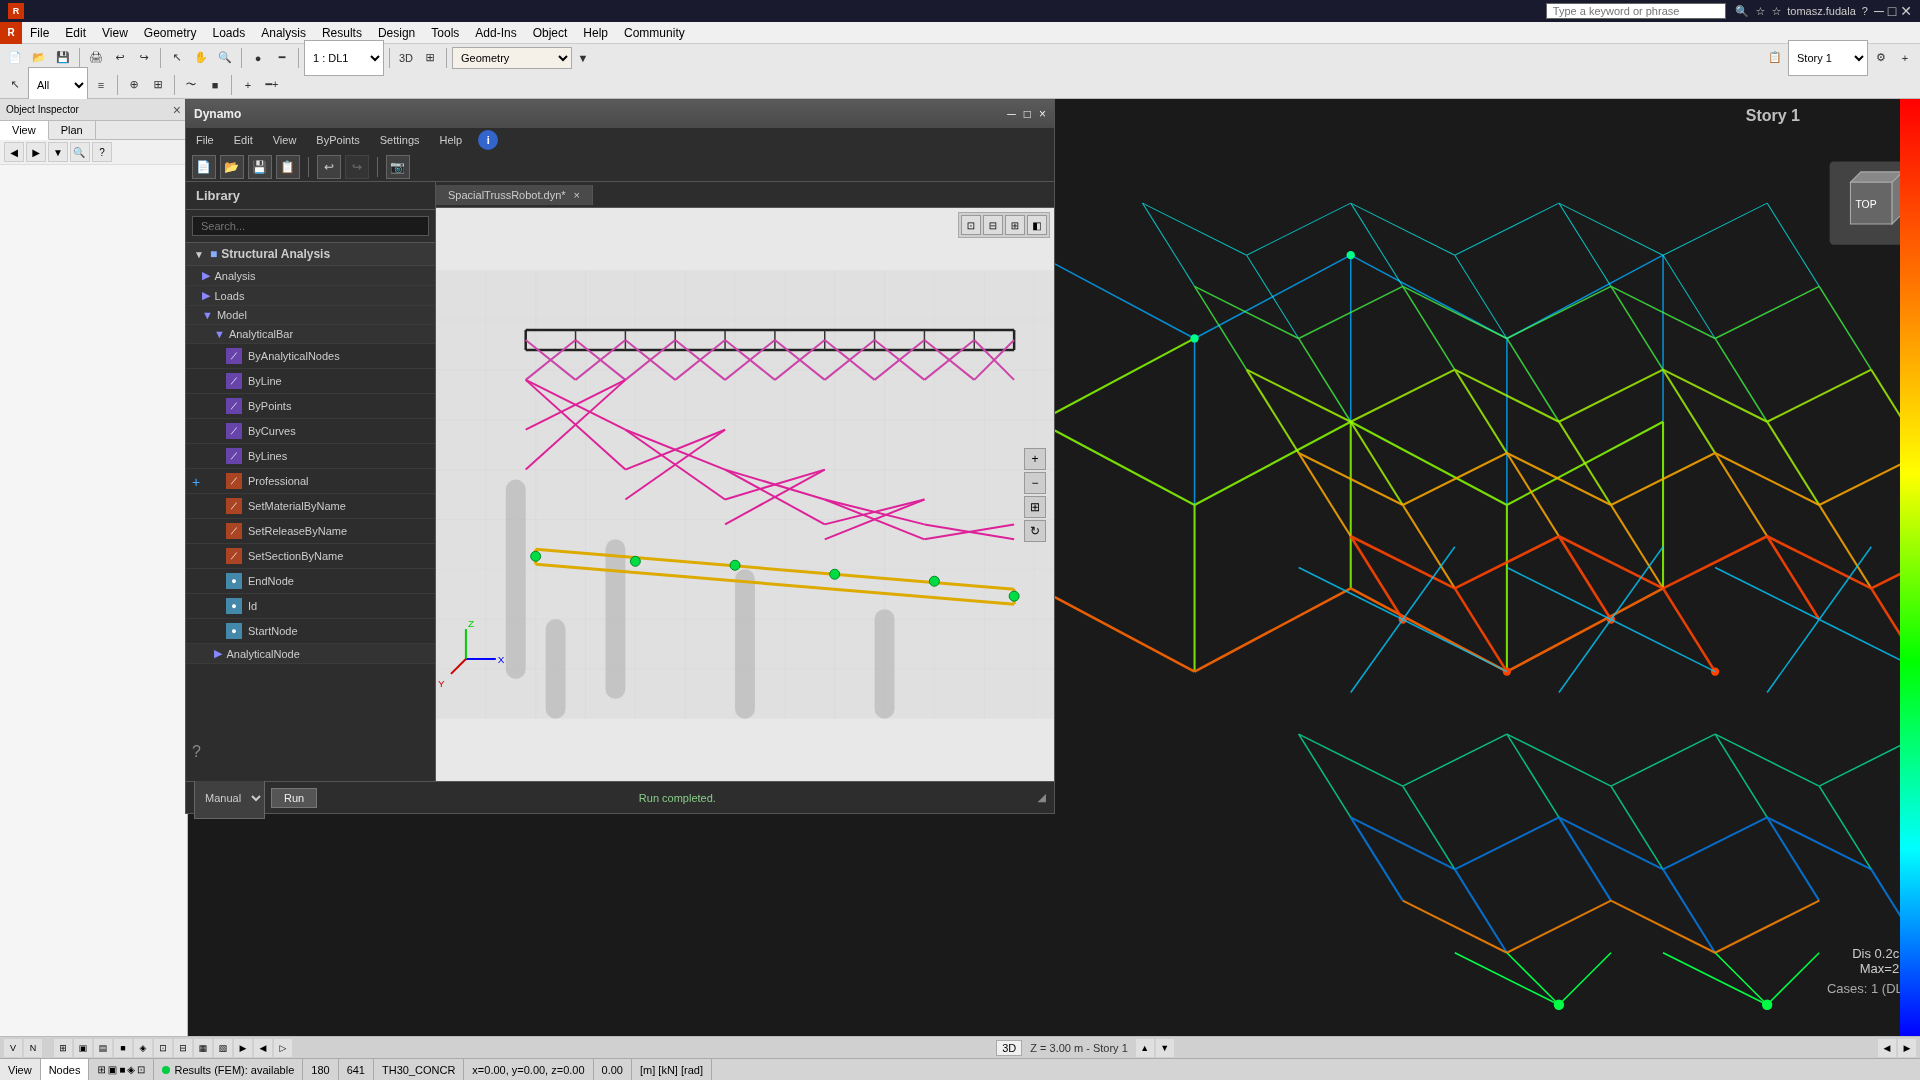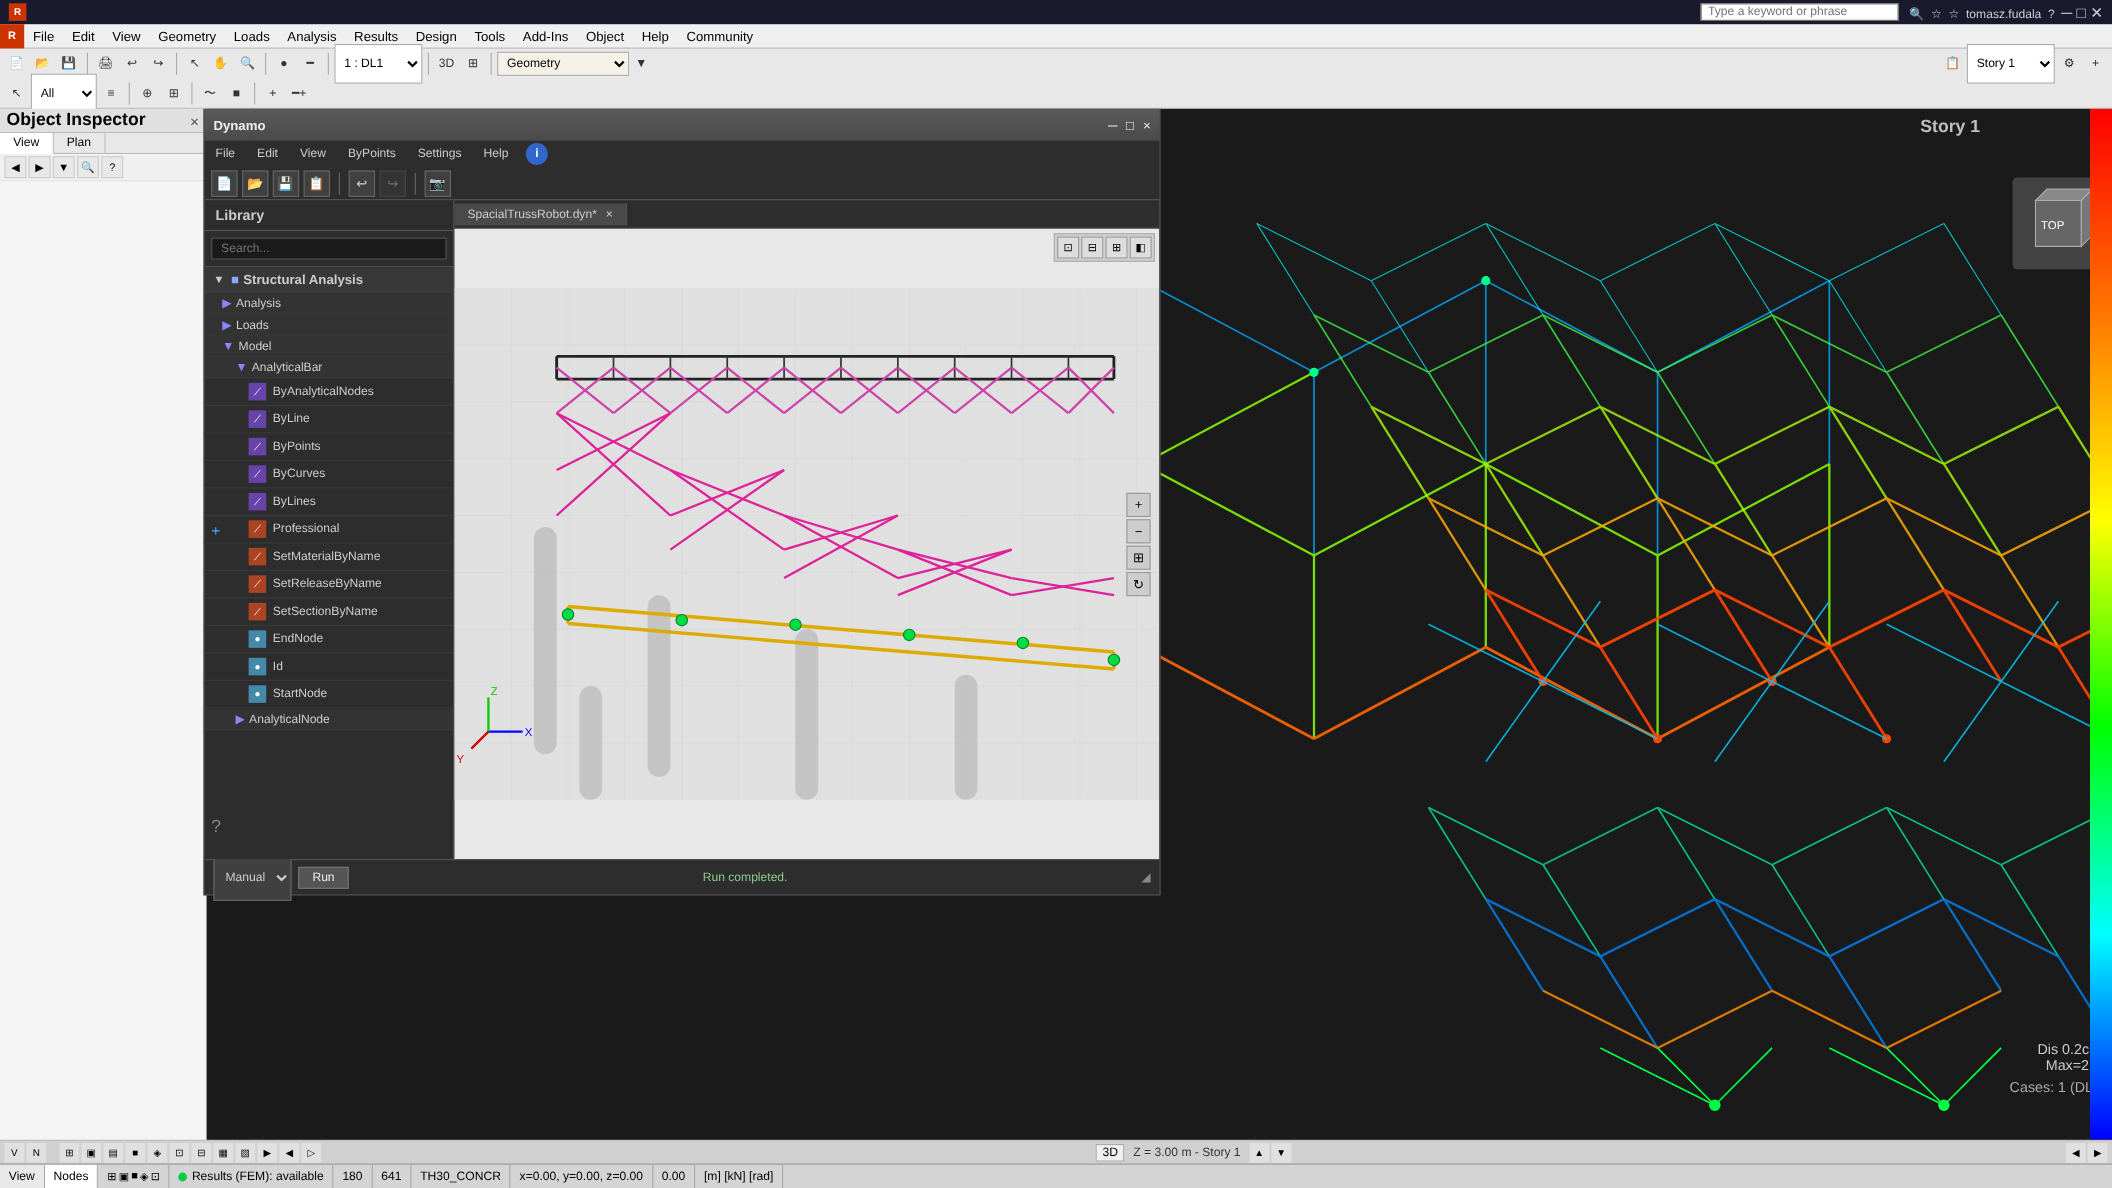--- a/index.html
+++ b/index.html
@@ -20,21 +20,21 @@
     #title-bar .search-box {
       background: #fff;
       border: 1px solid #666;
       padding: 1px 6px;
       font-size: 11px;
       width: 180px;
       color: #999;
       margin-right: 4px;
     }
     #title-bar .win-controls { display: flex; gap: 4px; font-size: 14px; cursor: pointer; color: #ccc; }
-    #title-bar .right-area { display: flex; align-items: flex-end; gap: 6px; }
+    #title-bar .right-area { display: flex; align-items: center; gap: 6px; }
 
     
     #menu-bar {
       height: 22px;
       background: #f0f0f0;
       display: flex;
       align-items: center;
       border-bottom: 1px solid #ccc;
     }
     #menu-bar .app-icon {
@@ -110,21 +110,21 @@
     }
     #object-inspector-header {
       background: #e0e0e0;
       border-bottom: 1px solid #bbb;
       padding: 2px 6px;
       display: flex;
       align-items: center;
       justify-content: space-between;
       height: 22px;
     }
-    .panel-title { font-size: 16px; font-weight: bold; }
+    .panel-title { font-size: 10px; font-weight: normal; }
     .close-btn { cursor: pointer; font-size: 14px; color: #555; }
 
     #view-tabs {
       display: flex;
       background: #e8e8e8;
       border-bottom: 1px solid #bbb;
     }
     .view-tab {
       padding: 3px 12px;
       font-size: 11px;
@@ -200,21 +200,21 @@
       font-size: 12px;
     }
 
     
     #dynamo-body {
       display: flex;
       flex: 1;
       overflow: hidden;
     }
     #dynamo-library {
-      width: 227px;
+      width: 250px;
       background: #2d2d2d;
       border-right: 1px solid #555;
       display: flex;
       flex-direction: column;
       color: #ccc;
     }
     #dynamo-library-title {
       padding: 6px 10px;
       font-size: 13px;
       font-weight: bold;

